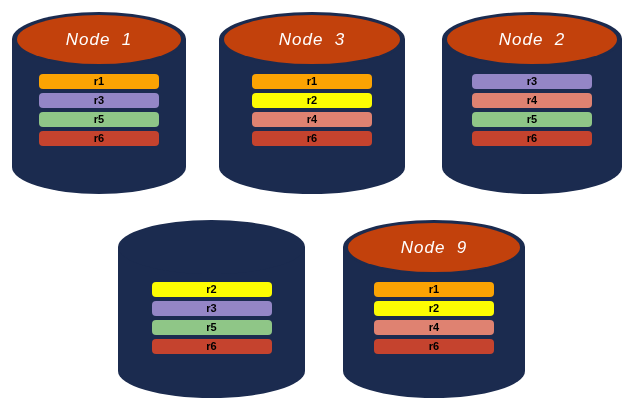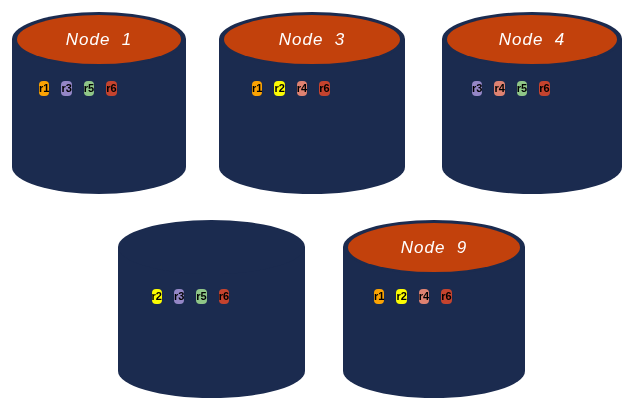--- a/index.html
+++ b/index.html
@@ -44,27 +44,27 @@
   }
   .node-title {
     color: #ffffff;
     font-size: 17px;
     letter-spacing: 1px;
     white-space: pre;
   }
 
   .bars {
     position: absolute;
-    top: 69px;
+    top: 62px;
     left: 50%;
     transform: translateX(-50%);
     width: 120px;
     display: flex;
-    flex-direction: row;
-    gap: 12px;
+    flex-direction: column;
+    gap: 4px;
   }
   .bar {
     height: 15px;
     border-radius: 4px;
     display: flex;
     align-items: center;
     justify-content: center;
     font-size: 11px;
     font-weight: bold;
     color: #000000;
@@ -108,21 +108,21 @@
       <div class="bar" style="background: rgb(252, 252, 2);">r2</div>
       <div class="bar" style="background: rgb(223, 130, 113);">r4</div>
       <div class="bar" style="background: rgb(197, 67, 46);">r6</div>
     </div>
   </div>
 
   <div class="node n3">
     <div class="cyl-body"></div>
     <div class="cyl-cap-navy"></div>
     <div class="cyl-cap-blue">
-      <span class="node-title">Node  4</span>
+      <span class="node-title">Node  2</span>
     </div>
     <div class="bars">
       <div class="bar" style="background: rgb(148, 134, 198);">r3</div>
       <div class="bar" style="background: rgb(223, 130, 113);">r4</div>
       <div class="bar" style="background: rgb(143, 198, 135);">r5</div>
       <div class="bar" style="background: rgb(197, 67, 46);">r6</div>
     </div>
   </div>
 
   <div class="node n4">

